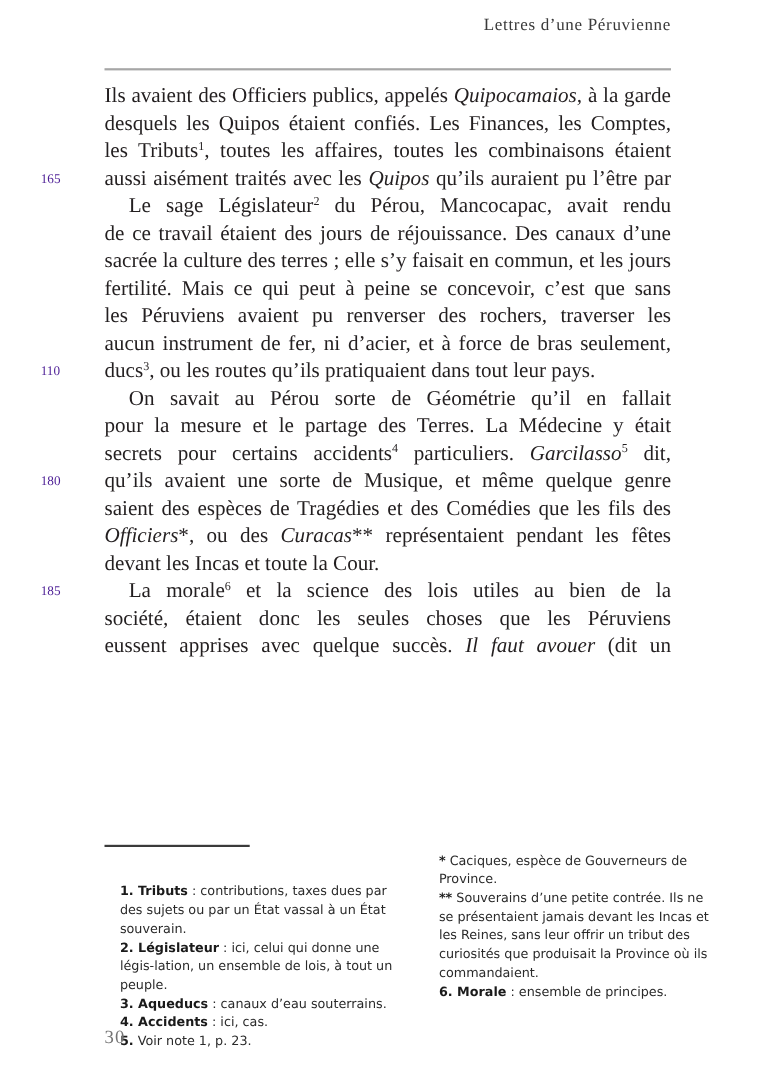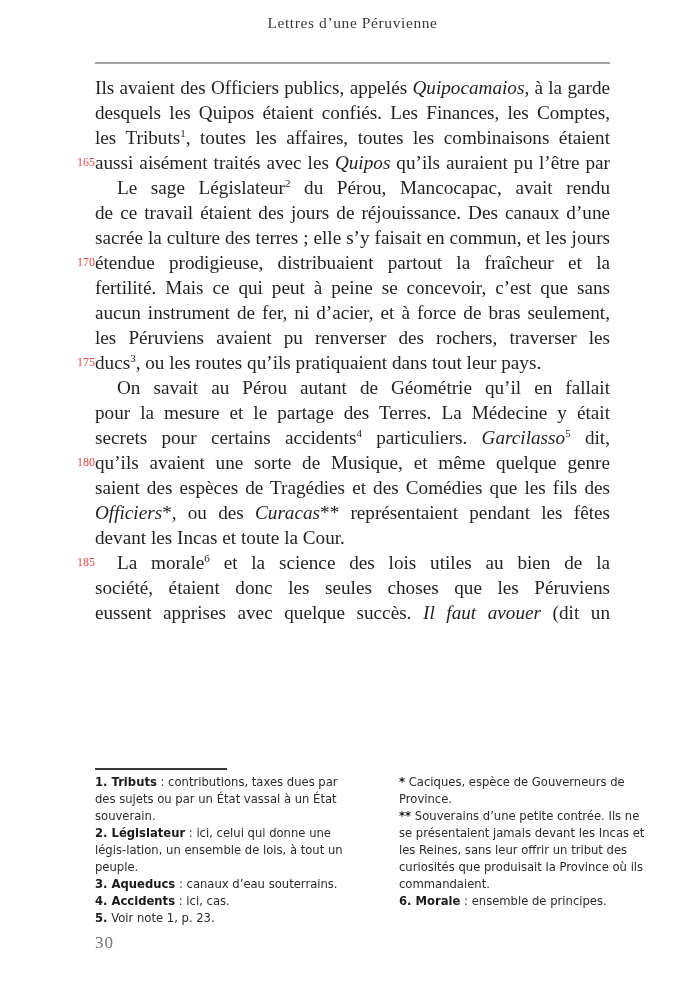--- a/index.html
+++ b/index.html
@@ -12,21 +12,21 @@
     height: 981px;
     position: relative;
     overflow: hidden;
     color: #231f20;
   }
   .running-head {
     position: absolute;
     left: 95px;
     width: 515px;
     top: 14px;
-    text-align: center;
+    text-align: right;
     font-family: "Liberation Serif", "DejaVu Serif", serif;
     font-size: 15.5px;
     letter-spacing: 0.6px;
     color: #3a3a3a;
   }
   .head-rule {
     position: absolute;
     left: 95px;
     width: 515px;
     top: 62px;
@@ -62,42 +62,41 @@
     font-size: 11px;
     line-height: 0;
     vertical-align: 7px;
   }
   .line-number {
     position: absolute;
     left: -58px;
     top: 0;
     width: 30px;
     font-size: 12px;
-    color: #ef4444;
+    color: #4c1d95;
     text-indent: 0;
     text-align: left;
-    margin-left: 40px;
   }
   .fn-rule {
     position: absolute;
     left: 95px;
     top: 768px;
     width: 132px;
     height: 1.5px;
     background: #3a3a3a;
   }
   .footnotes {
     position: absolute;
     top: 774px;
     font-family: "DejaVu Sans", "Liberation Sans", sans-serif;
     font-size: 11.6px;
     line-height: 17px;
     color: #2a2a2a;
   }
-  .fn-col-left { left: 95px; width: 260px; }
+  .fn-col-left { left: 109px; width: 260px; margin-top: 28px; }
   .fn-col-right { left: 367px; width: 250px; margin-left: 32px; }
   .fn { display: block; }
   .fn b { font-weight: bold; color: #1a1a1a; }
   .page-number {
     position: absolute;
     left: 95px;
     top: 933px;
     font-family: "Liberation Serif", "DejaVu Serif", serif;
     font-size: 17px;
     letter-spacing: 1px;
@@ -111,26 +110,25 @@
 <div class="head-rule"></div>
 
 <div class="body-text" id="body-text">
     <div class="line"><span>Ils avaient des Officiers publics, appelés </span><i>Quipocamaios</i><span>, à la garde</span></div>
     <div class="line"><span>desquels les Quipos étaient confiés. Les Finances, les Comptes,</span></div>
     <div class="line"><span>les Tributs</span><sup>1</sup><span>, toutes les affaires, toutes les combinaisons étaient</span></div>
     <div class="line"><span class="line-number">165</span><span>aussi aisément traités avec les </span><i>Quipos</i><span> qu’ils auraient pu l’être par</span></div>
     <div class="line indent"><span>Le sage Législateur</span><sup>2</sup><span> du Pérou, Mancocapac, avait rendu</span></div>
     <div class="line"><span>de ce travail étaient des jours de réjouissance. Des canaux d’une</span></div>
     <div class="line"><span>sacrée la culture des terres ; elle s’y faisait en commun, et les jours</span></div>
-    <div class="line"><span class="line-number">170</span><span>étendue prodigieuse, distribuaient partout la fraîcheur et la</span></div>
     <div class="line"><span>fertilité. Mais ce qui peut à peine se concevoir, c’est que sans</span></div>
+    <div class="line"><span>les Péruviens avaient pu renverser des rochers, traverser les</span></div>
     <div class="line"><span>aucun instrument de fer, ni d’acier, et à force de bras seulement,</span></div>
-    <div class="line"><span>les Péruviens avaient pu renverser des rochers, traverser les</span></div>
-    <div class="line last"><span class="line-number">175</span><span>ducs</span><sup>3</sup><span>, ou les routes qu’ils pratiquaient dans tout leur pays.</span></div>
-    <div class="line indent"><span>On savait au Pérou autant de Géométrie qu’il en fallait</span></div>
+    <div class="line last"><span class="line-number">110</span><span>ducs</span><sup>3</sup><span>, ou les routes qu’ils pratiquaient dans tout leur pays.</span></div>
+    <div class="line indent"><span>On savait au Pérou sorte de Géométrie qu’il en fallait</span></div>
     <div class="line"><span>pour la mesure et le partage des Terres. La Médecine y était</span></div>
     <div class="line"><span>secrets pour certains accidents</span><sup>4</sup><span> particuliers. </span><i>Garcilasso</i><sup>5</sup><span> dit,</span></div>
     <div class="line"><span class="line-number">180</span><span>qu’ils avaient une sorte de Musique, et même quelque genre</span></div>
     <div class="line"><span>saient des espèces de Tragédies et des Comédies que les fils des</span></div>
     <div class="line"><i>Officiers</i><span>*, ou des </span><i>Curacas</i><span>** représentaient pendant les fêtes</span></div>
     <div class="line last"><span>devant les Incas et toute la Cour.</span></div>
     <div class="line indent"><span class="line-number">185</span><span>La morale</span><sup>6</sup><span> et la science des lois utiles au bien de la</span></div>
     <div class="line"><span>société, étaient donc les seules choses que les Péruviens</span></div>
     <div class="line"><span>eussent apprises avec quelque succès. </span><i>Il faut avouer</i><span> (dit un</span></div>
   </div>

